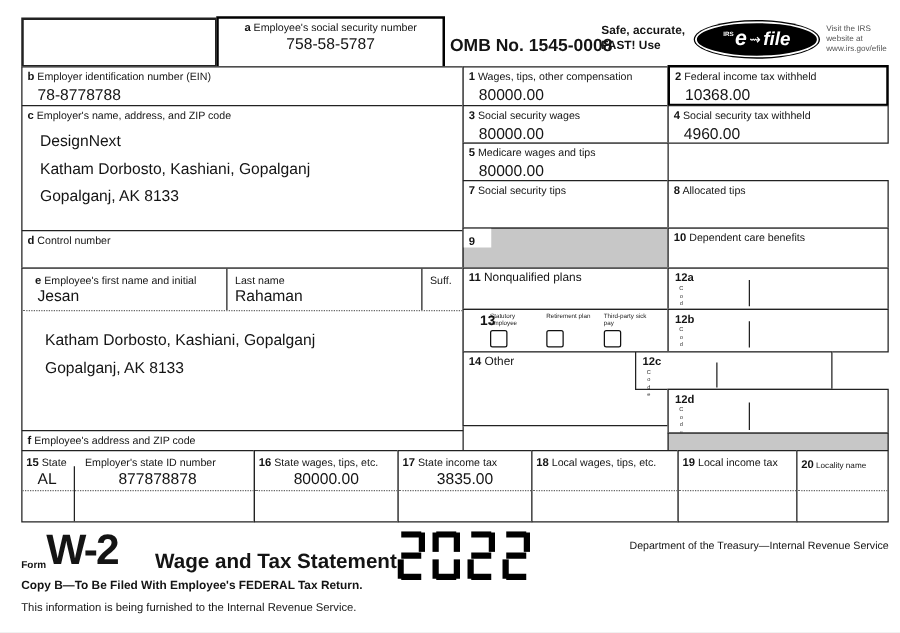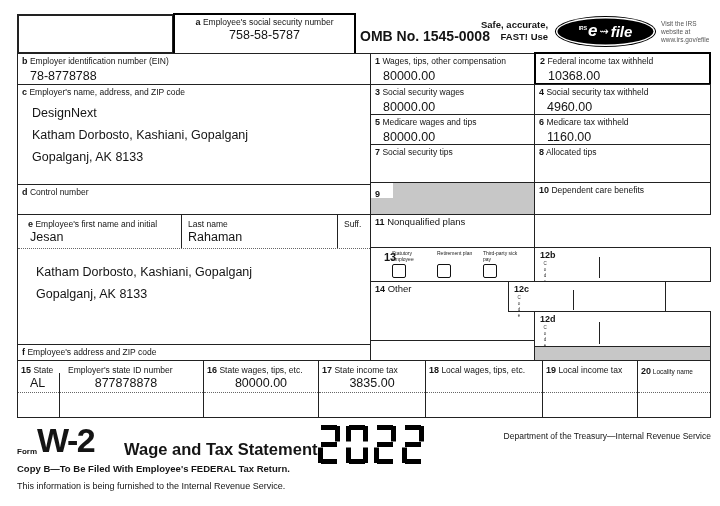--- a/index.html
+++ b/index.html
@@ -32,21 +32,21 @@
 
   <div class="bx" style="left:17px;top:14px;width:157px;height:40px;border-width:2px;"></div>
 
   <div class="bx boldbx center" style="left:173px;top:13px;width:183px;height:42px;">
     <div class="lbl"><b>a</b> <span>Employee's social security number</span></div>
     <div class="val center" style="margin:1px 0 0 0;">758-58-5787</div>
   </div>
 
   <div class="abs lbl" style="left:360px;top:31px;font-weight:bold;font-size:14px;">OMB No. 1545-0008</div>
 
-  <div class="abs" style="left:481px;top:19px;font-weight:bold;font-size:9.5px;line-height:12px;text-align:right;">
+  <div class="abs" style="left:481px;top:19px;font-weight:bold;font-size:9.5px;line-height:12px;">
     <div>Safe, accurate,</div>
     <div>FAST! Use</div>
   </div>
 
   <div class="efile">
     <span class="irs">IRS</span>
     <span class="e">e</span>
     <span class="arrow">⇝</span>
     <span class="file">file</span>
   </div>
@@ -110,24 +110,20 @@
   </div>
   <div class="bx" style="left:534px;top:84px;width:177px;height:31px;">
     <div class="lbl"><b>4</b> <span>Social security tax withheld</span></div>
     <div class="val">4960.00</div>
   </div>
 
   <div class="bx" style="left:370px;top:114px;width:165px;height:31px;">
     <div class="lbl"><b>5</b> <span>Medicare wages and tips</span></div>
     <div class="val">80000.00</div>
   </div>
-  <div class="bx" style="left:534px;top:114px;width:177px;height:31px;">
-    <div class="lbl"><b>6</b> <span>Medicare tax withheld</span></div>
-    <div class="val">1160.00</div>
-  </div>
 
   <div class="bx" style="left:370px;top:144px;width:165px;height:39px;">
     <div class="lbl"><b>7</b> <span>Social security tips</span></div>
     <div class="val"></div>
   </div>
   <div class="bx" style="left:534px;top:144px;width:177px;height:39px;">
     <div class="lbl"><b>8</b> <span>Allocated tips</span></div>
     <div class="val"></div>
   </div>
 
@@ -137,20 +133,25 @@
     </div>
   </div>
   <div class="bx" style="left:534px;top:182px;width:177px;height:33px;">
     <div class="lbl"><b>10</b> <span>Dependent care benefits</span></div>
     <div class="val"></div>
   </div>
 
   <div class="bx" style="left:370px;top:214px;width:165px;height:34px;">
     <div class="lbl" style="font-size:9.5px;"><b>11</b> <span>Nonqualified plans</span></div>
     <div class="val"></div>
+  </div>
+  <div class="bx" style="left:534px;top:214px;width:177px;height:34px;padding:0;">
+    <b class="abs" style="left:5px;top:2px;font-size:9px;">12a</b>
+    <span class="code">Code</span>
+    <div class="vline" style="left:64px;top:9px;height:21px;"></div>
   </div>
 
   <div class="bx" style="left:370px;top:247px;width:165px;height:35px;padding:0;">
     <b class="abs" style="left:13px;top:3px;font-size:11px;">13</b>
     <div class="cgl" style="left:21px;top:3px;">Statutory employee</div>
     <div class="cbx" style="left:21px;top:16px;"></div>
     <div class="cgl" style="left:66px;top:3px;">Retirement plan</div>
     <div class="cbx" style="left:66px;top:16px;"></div>
     <div class="cgl" style="left:112px;top:3px;">Third-party sick pay</div>
     <div class="cbx" style="left:112px;top:16px;"></div>

